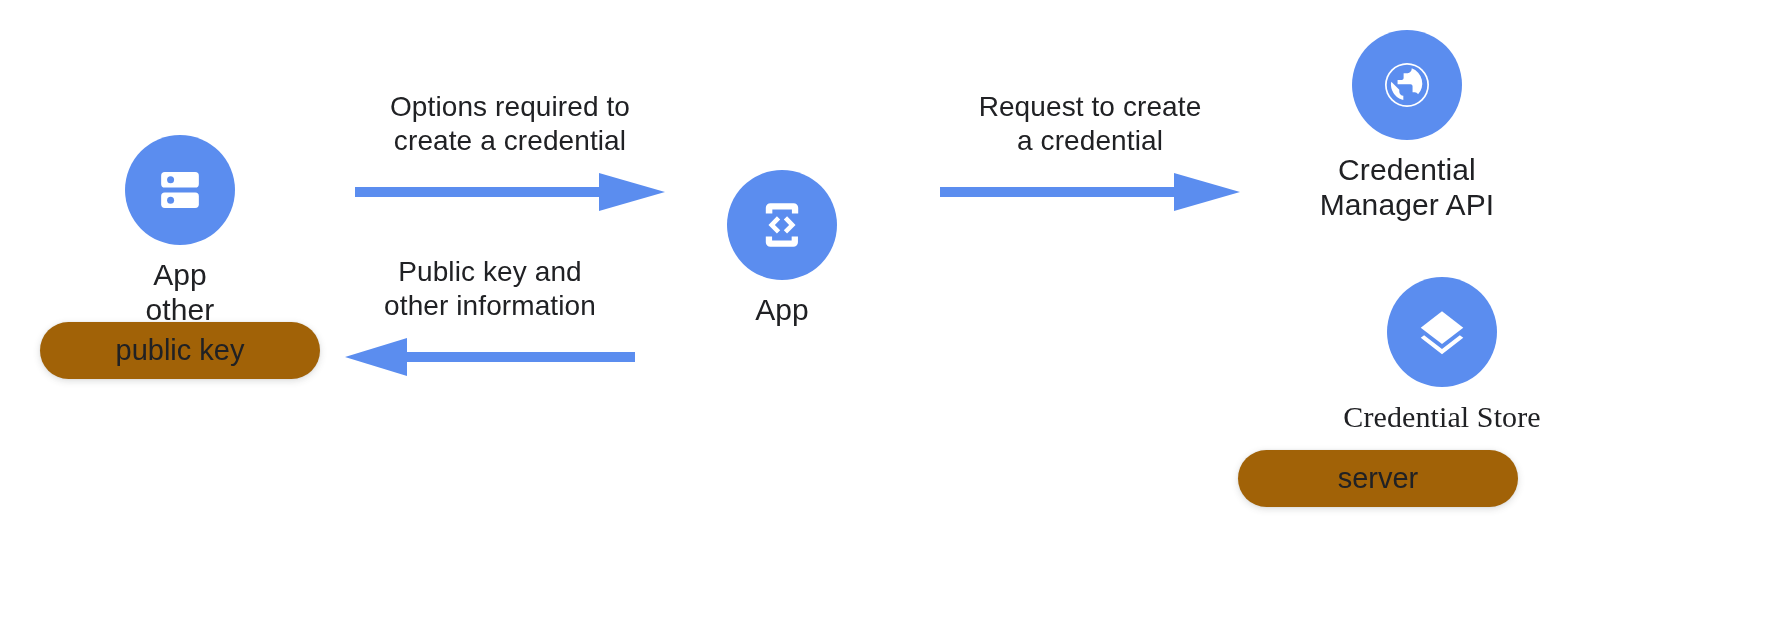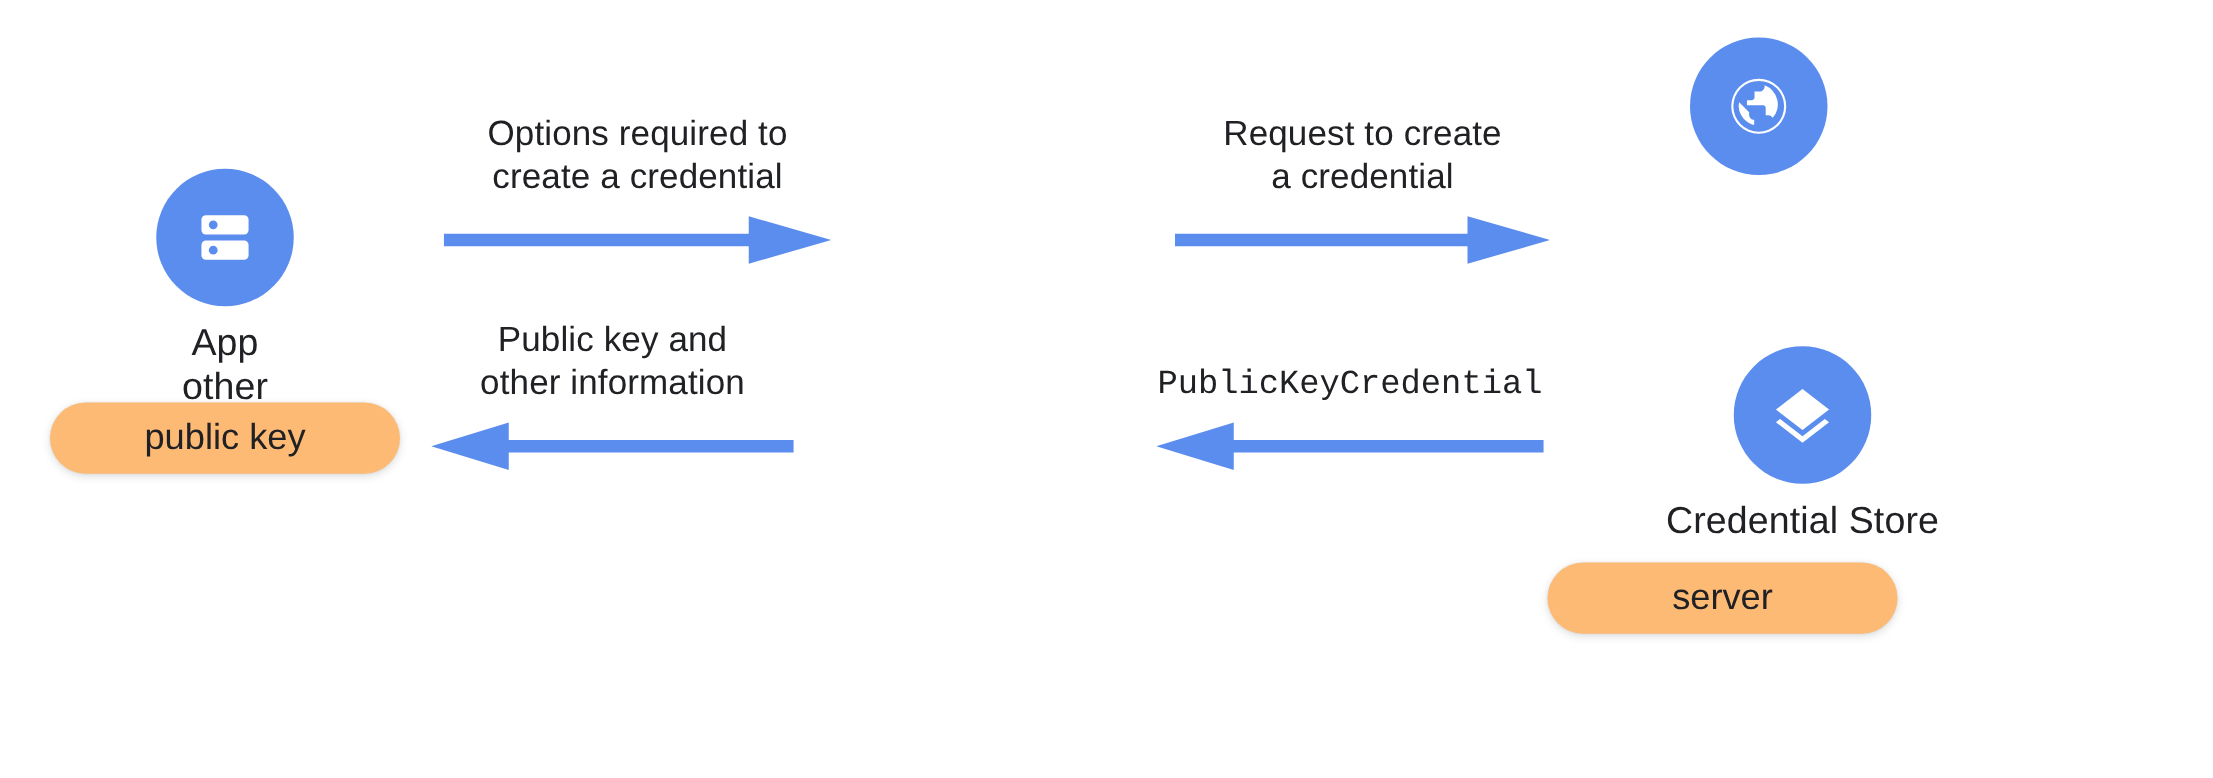--- a/index.html
+++ b/index.html
@@ -47,21 +47,21 @@
     letter-spacing: 0.1px;
     white-space: pre-line;
   }
 
   
   .pill {
     position: absolute;
     display: flex;
     align-items: center;
     justify-content: center;
-    background: #fdba74;
+    background: #a16207;
     border-radius: 34px;
     box-shadow: 0 2px 7px rgba(60,64,67,0.18), 0 0 2px rgba(60,64,67,0.10);
     font-size: 29px;
     color: #202124;
     box-sizing: border-box;
   }
 
   
   .arrow-group {
     position: absolute;
@@ -98,31 +98,44 @@
         <circle cx="8.1" cy="16.2" r="1.45" fill="#5b8def"></circle>
       </svg>
     </div>
     <div class="node-label">App other</div>
   </div>
 
   <div class="pill" style="left:40px; top:322px; width:280px; height:57px;">
     <span>public key</span>
   </div>
 
+  <div class="node" style="left:727px; top:170px; width:110px;">
+    <div class="node-circle">
+      <svg width="58" height="58" viewBox="0 0 24 24">
+        <path d="M7.2 3.0h9.6a1.9 1.9 0 0 1 1.9 1.9v2.3h-2.6V5.6H8.0v1.6H5.3V4.9A1.9 1.9 0 0 1 7.2 3.0z" fill="#ffffff"></path>
+        <path d="M5.3 16.8h2.6v1.6h8.1v-1.6h2.6v2.3a1.9 1.9 0 0 1-1.9 1.9H7.2a1.9 1.9 0 0 1-1.9-1.9v-2.3z" fill="#ffffff"></path>
+        <path d="M9.9 8.4 6.4 11.95 9.9 15.5l1.35-1.35-2.2-2.2 2.2-2.2z" fill="#ffffff"></path>
+        <path d="M14.1 8.4l-1.35 1.35 2.2 2.2-2.2 2.2L14.1 15.5l3.5-3.55z" fill="#ffffff"></path>
+      </svg>
+    </div>
+    <div class="node-label">App</div>
+  </div>
 
   <div class="node" style="left:1317px; top:30px; width:180px;">
     <div class="node-circle">
       <svg width="58" height="58" viewBox="0 0 24 24">
         <circle cx="12" cy="12" r="9.1" fill="#ffffff"></circle>
         <path d="M12 3.6a8.4 8.4 0 0 0-8.4 8.4 8.4 8.4 0 0 0 8.4 8.4 8.4 8.4 0 0 0 8.4-8.4A8.4 8.4 0 0 0 12 3.6zm-1.1 14.7a6.75 6.75 0 0 1-5.55-6.3c0-.45.06-.9.16-1.32l3.3 3.3v.82c0 .92.75 1.67 1.67 1.67v1.83zm5.8-2.13a1.65 1.65 0 0 0-1.57-1.2h-.83v-2.5c0-.46-.37-.83-.83-.83H8.1v-1.66h1.67c.46 0 .83-.38.83-.84V7.1h1.67c.92 0 1.67-.75 1.67-1.67v-.35a6.73 6.73 0 0 1 2.56 10.9z" fill="#5b8def"></path>
       </svg>
     </div>
+    <div class="node-label">Credential
+Manager API</div>
   </div>
 
-  <div class="node" style="left:1322px; top:277px; width:240px;">
+  <div class="node" style="left:1322px; top:277px; width:240px;font-family:Liberation Serif, serif;">
     <div class="node-circle">
       <svg width="58" height="58" viewBox="0 0 24 24">
         <path d="M12 3.4 3.2 10.2l8.8 6.8 8.8-6.8z" fill="#ffffff"></path>
         <path d="M12 19.0 4.6 13.3 3.2 14.4l8.8 6.8 8.8-6.8-1.42-1.1z" fill="#ffffff"></path>
       </svg>
     </div>
     <div class="node-label">Credential Store</div>
   </div>
 
   <div class="pill" style="left:1238px; top:450px; width:280px; height:57px;">
@@ -149,21 +162,14 @@
 
   <div class="arrow-group" style="left:345px; top:255px; width:290px;">
     <div class="arrow-label">Public key and
 other information</div>
     <svg class="arrow-svg" width="290" height="46" viewBox="0 0 290 46" style="margin-top:12px">
       <rect x="58" y="18" width="232" height="10" fill="#5b8def"></rect>
       <path d="M62 4 L0 23 L62 42 Z" fill="#5b8def"></path>
     </svg>
   </div>
 
-  <div class="arrow-group" style="left:925px; top:292px; width:310px;">
-    <div class="arrow-label mono">PublicKeyCredential</div>
-    <svg class="arrow-svg" width="310" height="46" viewBox="0 0 310 46" style="margin-top:10px">
-      <rect x="58" y="18" width="252" height="10" fill="#5b8def"></rect>
-      <path d="M62 4 L0 23 L62 42 Z" fill="#5b8def"></path>
-    </svg>
-  </div>
 
 </div>
 
 </body></html>

